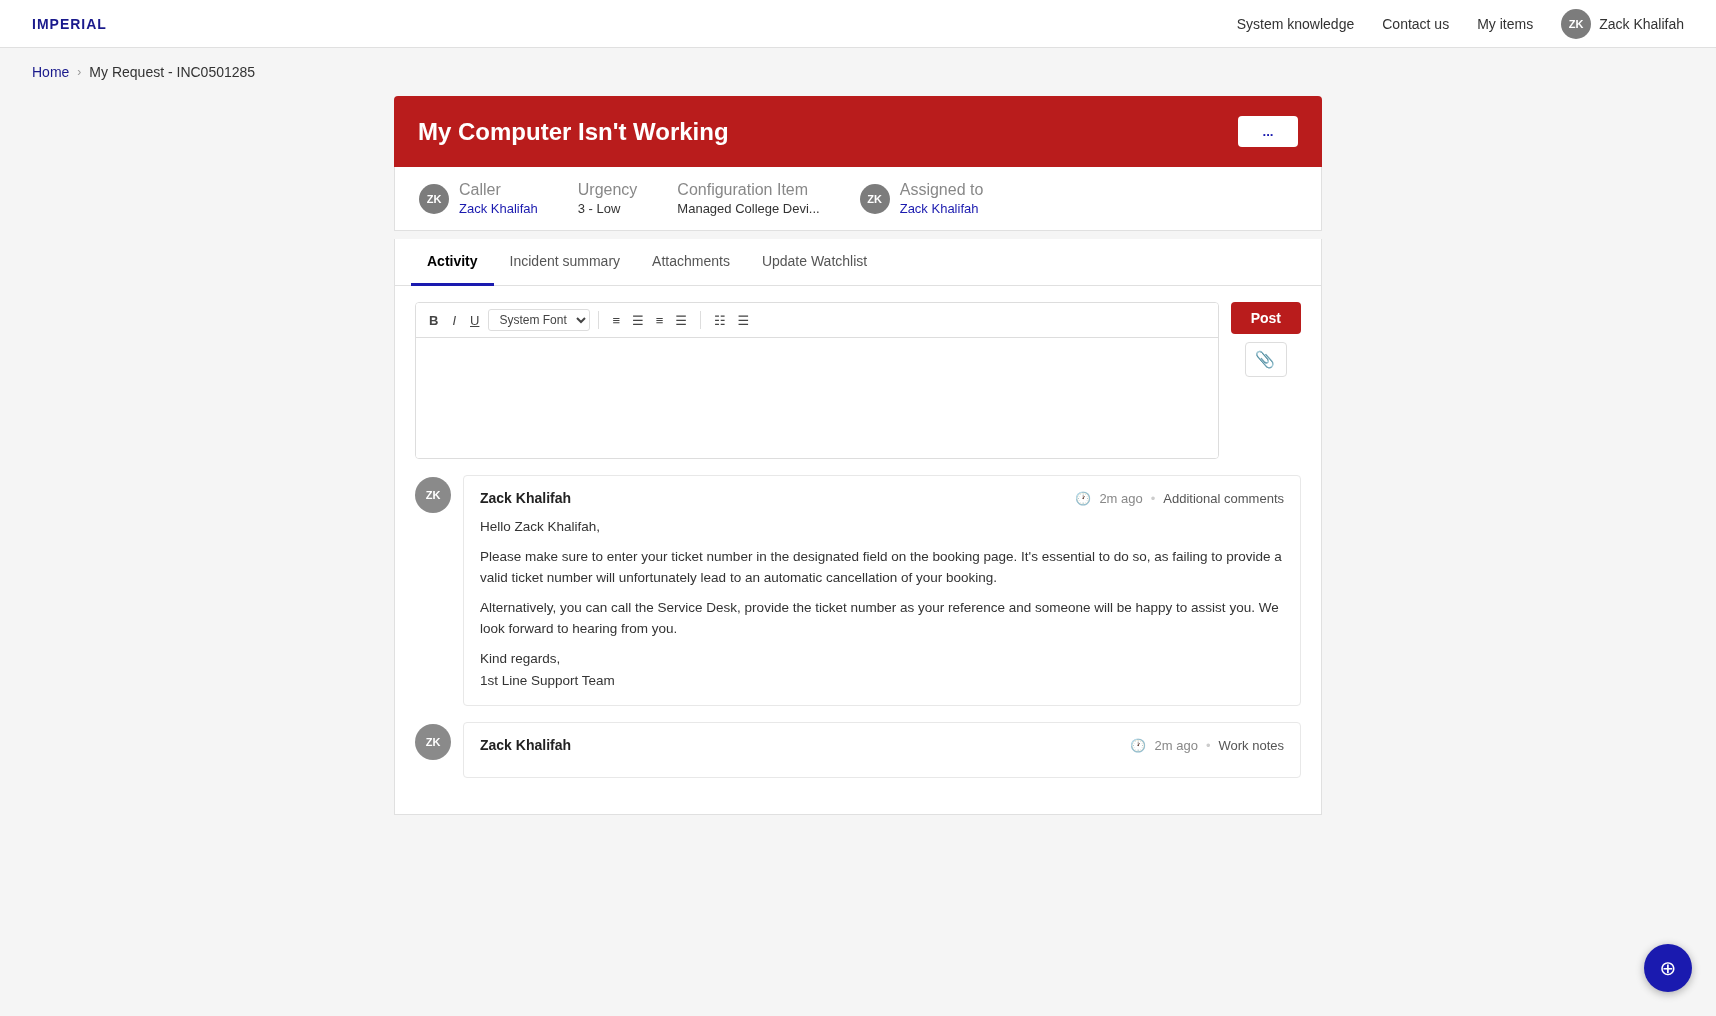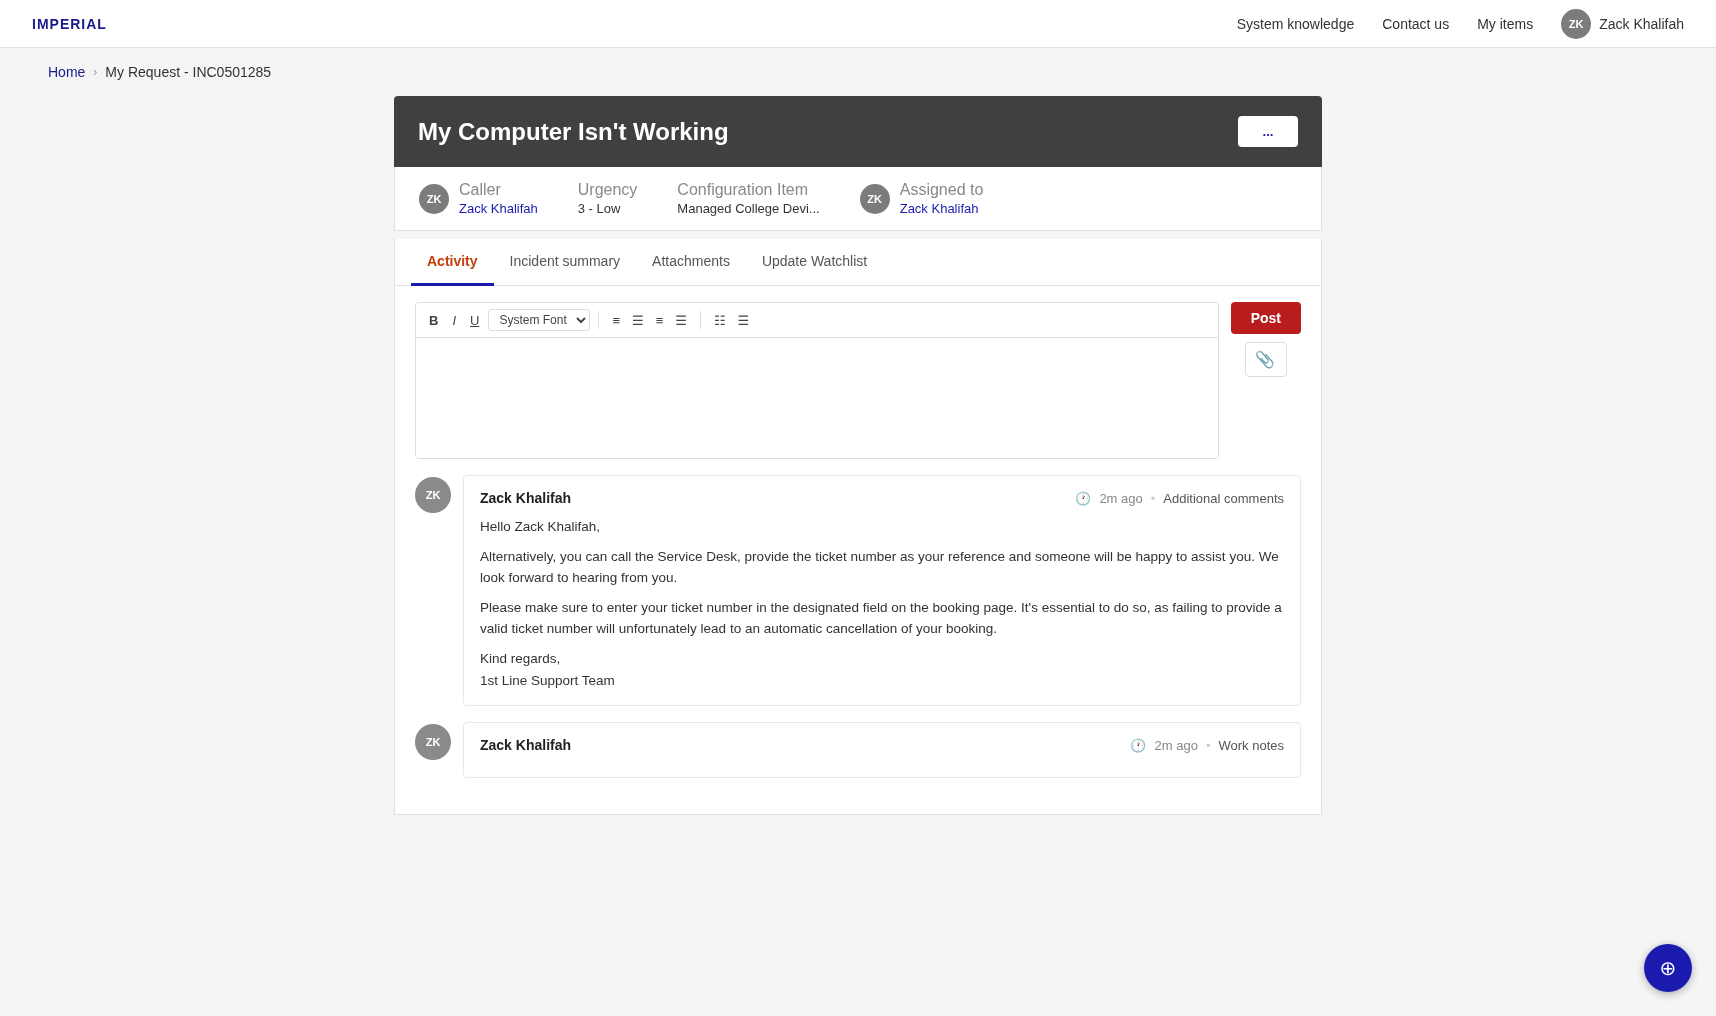--- a/index.html
+++ b/index.html
@@ -46,41 +46,41 @@
       color: #fff;
       display: flex;
       align-items: center;
       justify-content: center;
       font-size: 11px;
       font-weight: 600;
     }
 
     
     .breadcrumb {
-      padding: 16px 48px;
+      padding: 16px 32px;
       display: flex;
       align-items: center;
       gap: 8px;
       font-size: 14px;
       background: #f5f5f5;
     }
     .breadcrumb a { color: #1a1a8c; text-decoration: none; }
     .breadcrumb .sep { color: #999; font-size: 12px; }
     .breadcrumb .current { color: #333; }
 
     
     .main-container {
       max-width: 960px;
       margin: 0 auto;
       padding: 0 16px;
     }
 
     
     .incident-header {
-      background: #404040;
+      background: #b91c1c;
       border-radius: 4px 4px 0 0;
       padding: 20px 24px;
       display: flex;
       align-items: center;
       justify-content: space-between;
       color: #fff;
       overflow: hidden;
       gap: 8px;
     }
     .incident-title {
@@ -143,21 +143,21 @@
     }
     .tab {
       padding: 14px 16px;
       cursor: pointer;
       font-size: 14px;
       color: #555;
       border-bottom: 3px solid transparent;
       margin-bottom: -1px;
     }
     .tab.active {
-      color: #c2410c;
+      color: #000000;
       border-bottom: 3px solid #1a1aaf;
       font-weight: 600;
     }
 
     
     .editor-section {
       padding: 16px 20px;
       display: flex;
       gap: 12px;
     }
@@ -427,22 +427,22 @@
             <span class="comment-author">Zack Khalifah</span>
             <div class="comment-meta">
               <span>🕐</span>
               <span>2m ago</span>
               <span class="comment-dot">•</span>
               <span class="comment-type">Additional comments</span>
             </div>
           </div>
           <div class="comment-text">
             <p>Hello Zack Khalifah,</p>
+            <p>Please make sure to enter your ticket number in the designated field on the booking page. It's essential to do so, as failing to provide a valid ticket number will unfortunately lead to an automatic cancellation of your booking.</p>
             <p>Alternatively, you can call the Service Desk, provide the ticket number as your reference and someone will be happy to assist you. We look forward to hearing from you.</p>
-            <p>Please make sure to enter your ticket number in the designated field on the booking page. It's essential to do so, as failing to provide a valid ticket number will unfortunately lead to an automatic cancellation of your booking.</p>
             <p>Kind regards,<br><span>1st Line Support Team</span></p>
           </div>
         </div>
       </div>
 
       <div class="comment-entry">
         <div class="comment-avatar">ZK</div>
         <div class="comment-body">
           <div class="comment-header">
             <span class="comment-author">Zack Khalifah</span>

